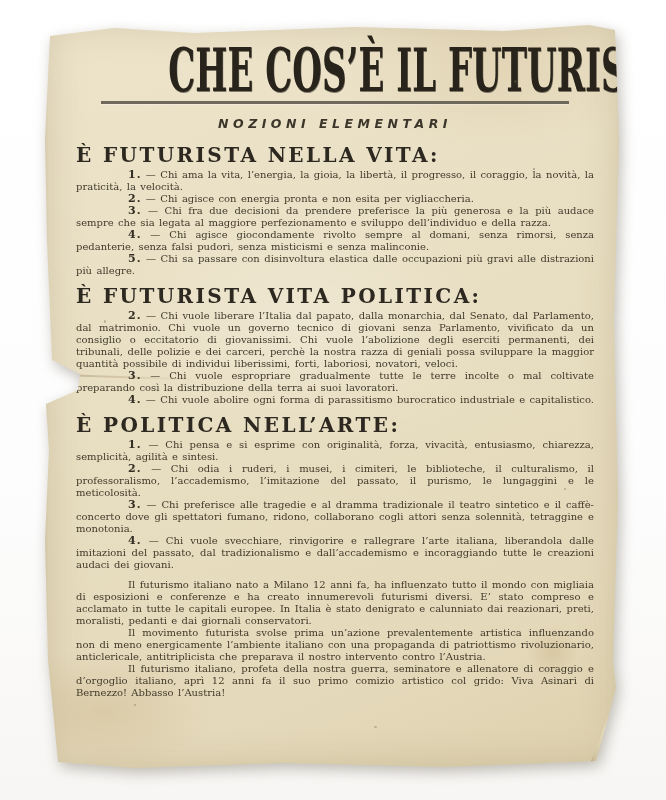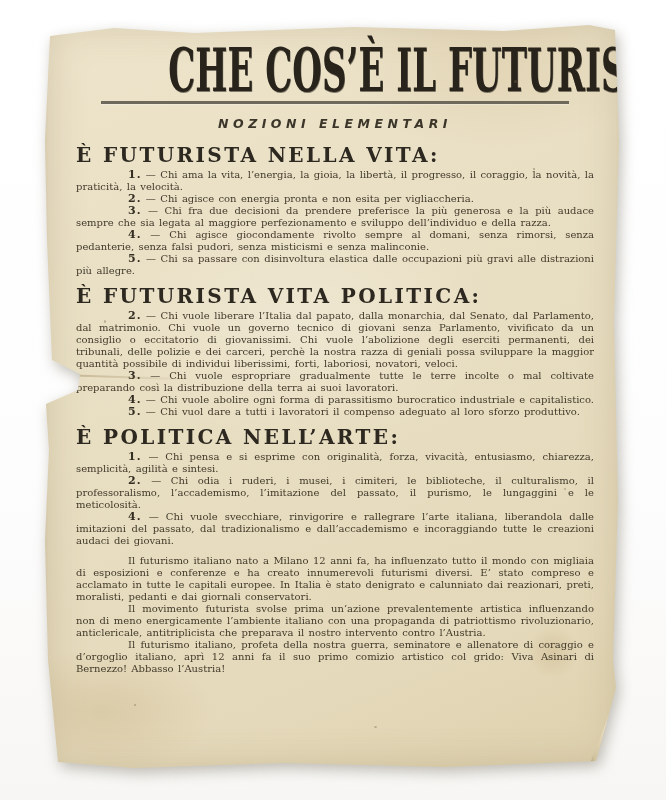--- a/index.html
+++ b/index.html
@@ -135,24 +135,24 @@
             <h3 class="section-heading">È FUTURISTA NELLA VITA:</h3>
             <p class="item"><b>1.</b> — Chi ama la vita, l’energia, la gioia, la libertà, il progresso, il coraggio, la novità, la praticità, la velocità.</p>
             <p class="item"><b>2.</b> — Chi agisce con energia pronta e non esita per vigliaccheria.</p>
             <p class="item"><b>3.</b> — Chi fra due decisioni da prendere preferisce la più generosa e la più audace sempre che sia legata al maggiore perfezionamento e sviluppo dell’individuo e della razza.</p>
             <p class="item"><b>4.</b> — Chi agisce giocondamente rivolto sempre al domani, senza rimorsi, senza pedanterie, senza falsi pudori, senza misticismi e senza malinconie.</p>
             <p class="item"><b>5.</b> — Chi sa passare con disinvoltura elastica dalle occupazioni più gravi alle distrazioni più allegre.</p>
             <h3 class="section-heading">È FUTURISTA VITA POLITICA:</h3>
             <p class="item"><b>2.</b> — Chi vuole liberare l’Italia dal papato, dalla monarchia, dal Senato, dal Parlamento, dal matrimonio. Chi vuole un governo tecnico di giovani senza Parlamento, vivificato da un consiglio o eccitatorio di giovanissimi. Chi vuole l’abolizione degli eserciti permanenti, dei tribunali, delle polizie e dei carceri, perchè la nostra razza di geniali possa sviluppare la maggior quantità possibile di individui liberissimi, forti, laboriosi, novatori, veloci.</p>
             <p class="item"><b>3.</b> — Chi vuole espropriare gradualmente tutte le terre incolte o mal coltivate preparando così la distribuzione della terra ai suoi lavoratori.</p>
             <p class="item"><b>4.</b> — Chi vuole abolire ogni forma di parassitismo burocratico industriale e capitalistico.</p>
-            <p class="item"><b>5.</b> — Chi vuol dare a tutti i lavoratori il compenso adeguato al loro sforzo produttivo.</p>
             <h3 class="section-heading">È POLITICA NELL’ARTE:</h3>
             <p class="item"><b>1.</b> — Chi pensa e si esprime con originalità, forza, vivacità, entusiasmo, chiarezza, semplicità, agilità e sintesi.</p>
             <p class="item"><b>2.</b> — Chi odia i ruderi, i musei, i cimiteri, le biblioteche, il culturalismo, il professoralismo, l’accademismo, l’imitazione del passato, il purismo, le lungaggini e le meticolosità.</p>
+            <p class="item"><b>3.</b> — Chi preferisce alle tragedie e al dramma tradizionale il teatro sintetico e il caffè-concerto dove gli spettatori fumano, ridono, collaborano cogli attori senza solennità, tetraggine e monotonia.</p>
             <p class="item"><b>4.</b> — Chi vuole svecchiare, rinvigorire e rallegrare l’arte italiana, liberandola dalle imitazioni del passato, dal tradizionalismo e dall’accademismo e incoraggiando tutte le creazioni audaci dei giovani.</p>
           </div>
 
         <div class="closing-block" id="closing">
             <p class="closing">Il futurismo italiano nato a Milano 12 anni fa, ha influenzato tutto il mondo con migliaia di esposizioni e conferenze e ha creato innumerevoli futurismi diversi. E’ stato compreso e acclamato in tutte le capitali europee. In Italia è stato denigrato e calunniato dai reazionari, preti, moralisti, pedanti e dai giornali conservatori.</p>
             <p class="closing">Il movimento futurista svolse prima un’azione prevalentemente artistica influenzando non di meno energicamente l’ambiente italiano con una propaganda di patriottismo rivoluzionario, anticlericale, antitriplicista che preparava il nostro intervento contro l’Austria.</p>
             <p class="closing">Il futurismo italiano, profeta della nostra guerra, seminatore e allenatore di coraggio e d’orgoglio italiano, aprì 12 anni fa il suo primo comizio artistico col grido: Viva Asinari di Bernezzo! Abbasso l’Austria!</p>
           </div>
       </div>
 

